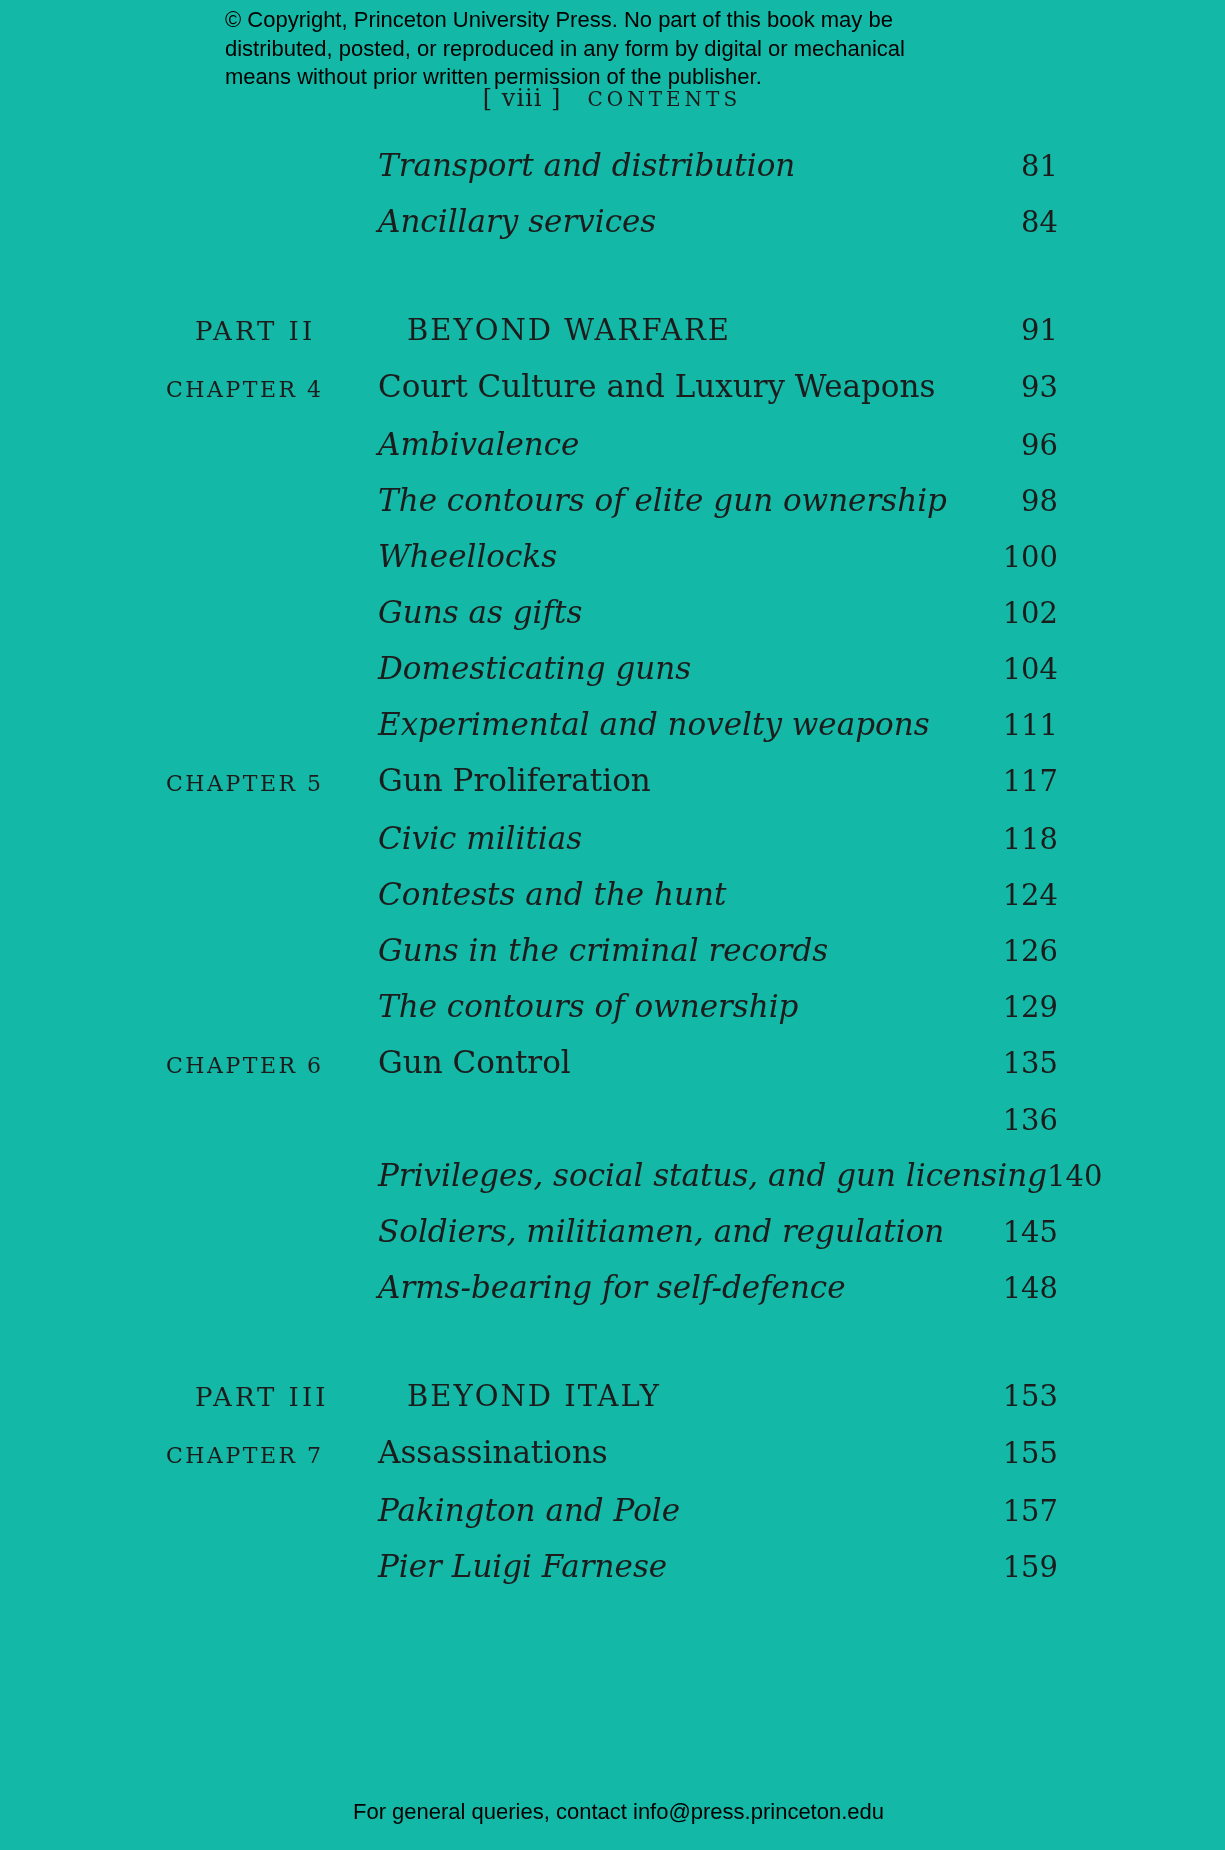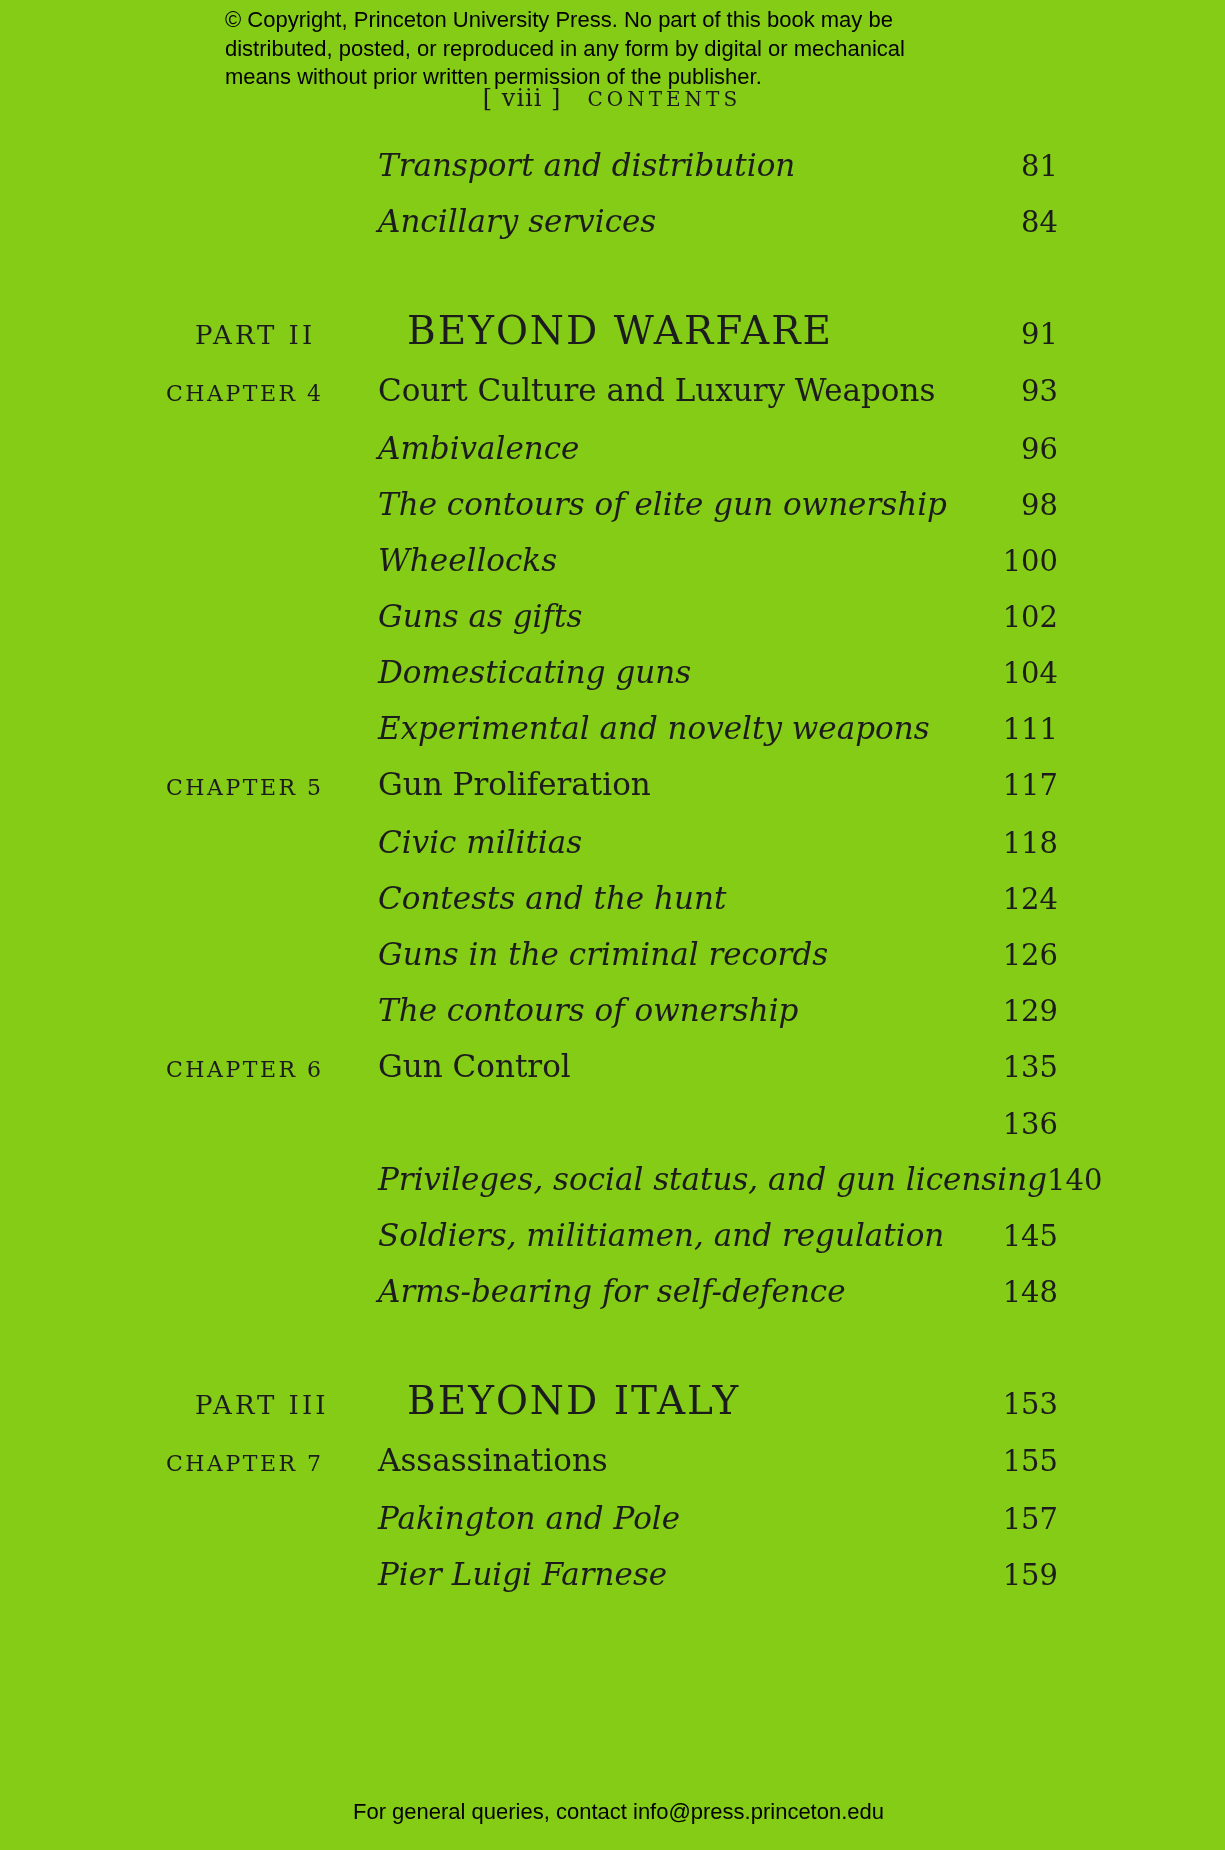--- a/index.html
+++ b/index.html
@@ -1,20 +1,20 @@
 <!DOCTYPE html>
 <html><head>
 <meta charset="utf-8">
 <style>
   html, body { margin: 0; padding: 0; background: #ffffff; }
   .page {
     position: relative;
     width: 1225px;
     height: 1850px;
-    background: #84cc16;
+    background: #14b8a6;
     color: #161616;
     overflow: hidden;
   }
 
   
   .copyright {
     position: absolute;
     left: 225px;
     top: 6px;
     font-family: "Liberation Sans", sans-serif;
@@ -88,21 +88,21 @@
     font-size: 31px;
     color: #1c1c1c;
   }
   .title-chapter {
     font-style: normal;
     font-size: 31px;
     color: #1c1c1c;
   }
   .title-part {
     font-style: normal;
-    font-size: 39px;
+    font-size: 29px;
     letter-spacing: 2px;
     color: #1c1c1c;
   }
 
   .col-page {
     flex: 0 0 auto;
     margin-left: auto;
     text-align: right;
     font-size: 29px;
     color: #1c1c1c;

